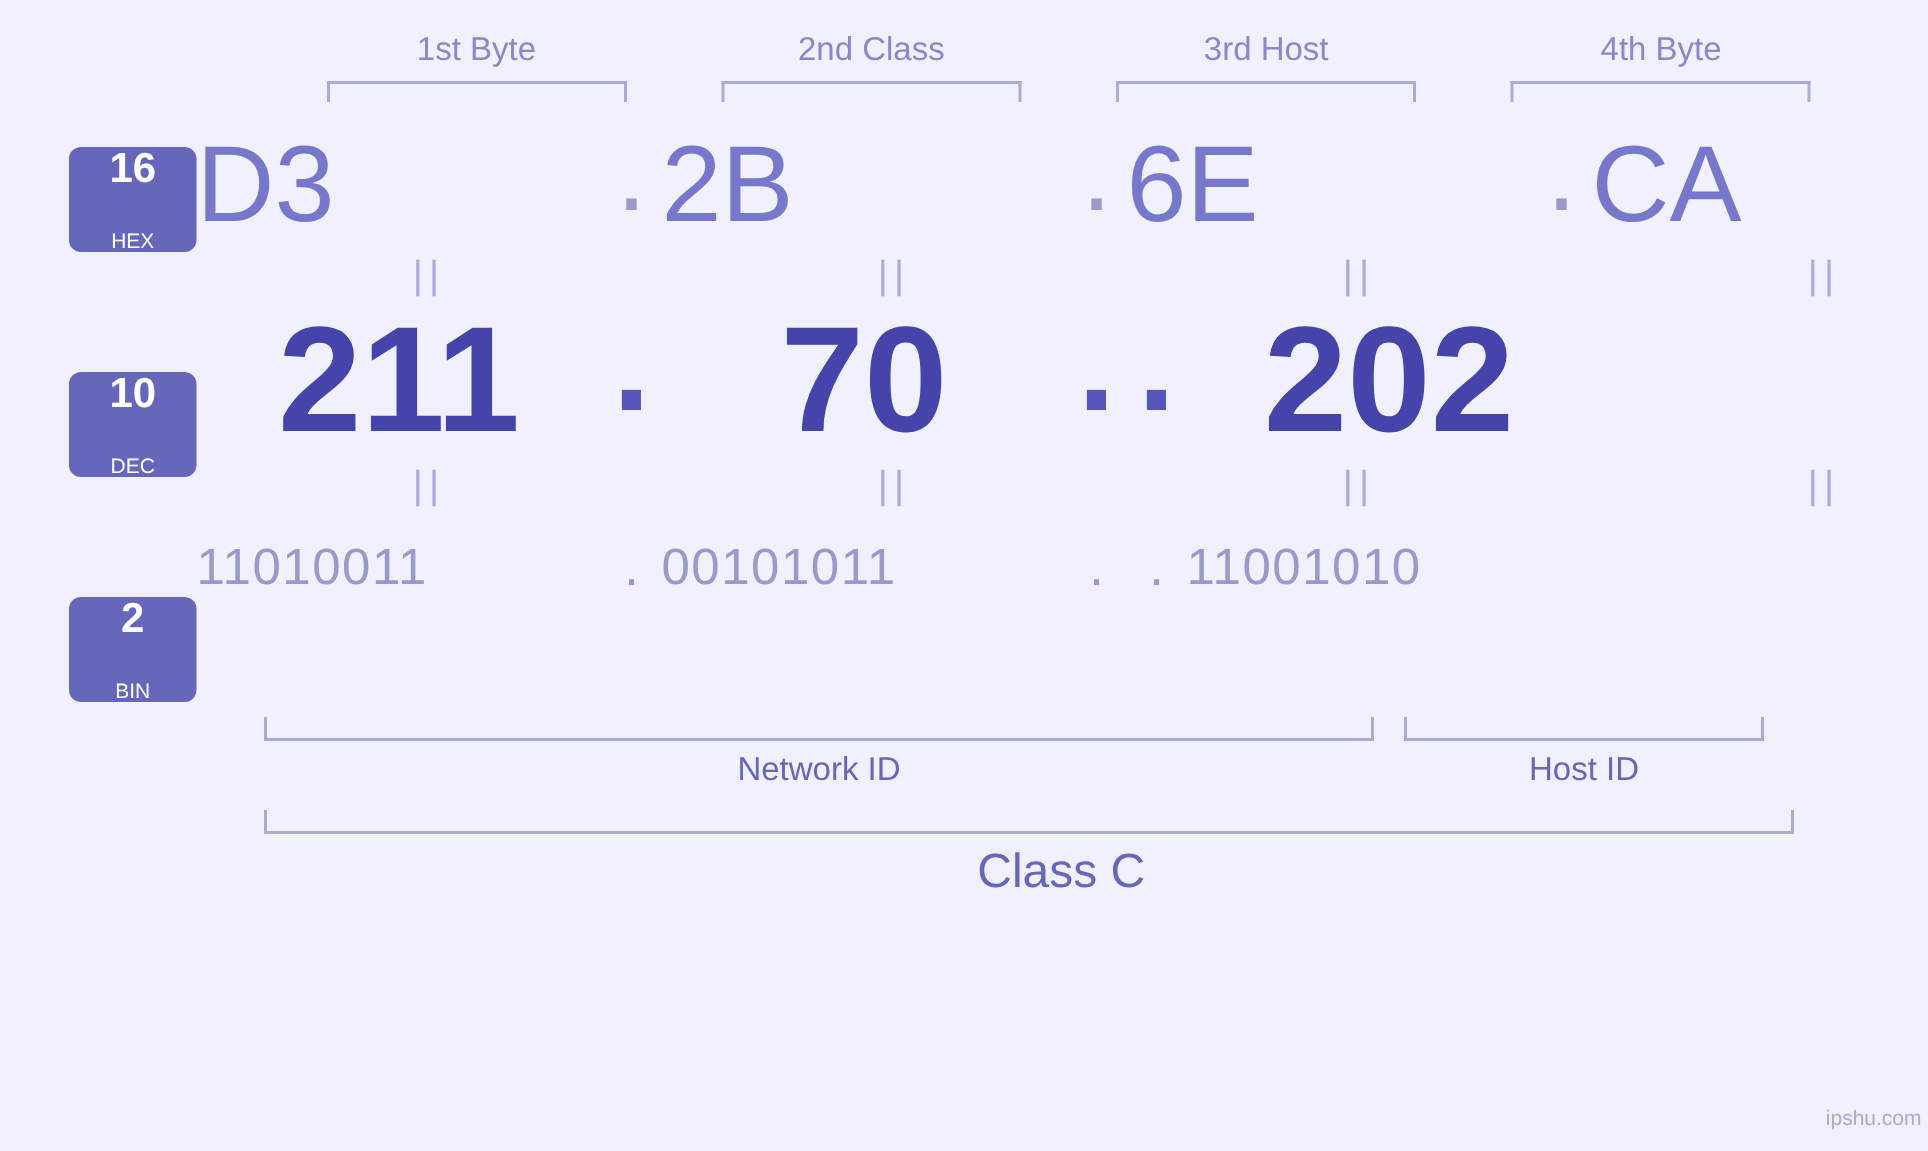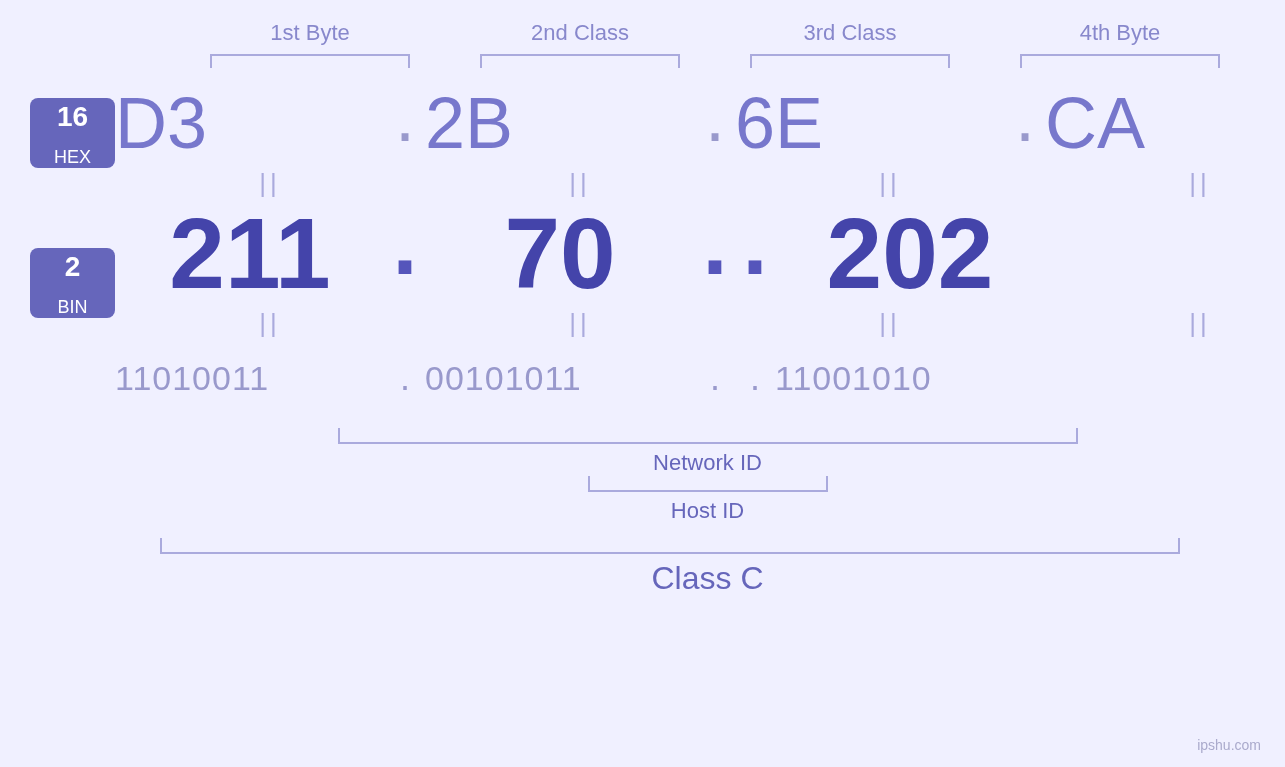--- a/index.html
+++ b/index.html
@@ -16,21 +16,21 @@
       overflow: hidden;
       position: relative;
     }
 
     .main-container {
       width: 100%;
       height: 100%;
       display: flex;
       flex-direction: column;
       position: relative;
-      padding: 20px 30px;
+      padding: 20px 46px;
     }
 
     
     .byte-headers {
       display: flex;
       justify-content: flex-end;
       padding-left: 140px;
       margin-bottom: 0px;
     }
 
@@ -75,31 +75,31 @@
 
     .base-badge {
       background: #6666bb;
       color: white;
       border-radius: 8px;
       width: 85px;
       height: 70px;
       display: flex;
       flex-direction: column;
       align-items: center;
-      justify-content: flex-end;
+      justify-content: space-between;
     }
 
     .base-number {
       font-size: 28px;
       font-weight: bold;
       line-height: 1;
     }
 
     .base-label {
-      font-size: 18px;
+      font-size: 14px;
       margin-top: 16px;
     }
 
     .data-col {
       flex: 1;
       display: flex;
       flex-direction: column;
     }
 
     .row-hex {
@@ -191,21 +191,20 @@
     
     .bottom-area {
       margin-top: 10px;
       padding-left: 130px;
       display: flex;
       flex-direction: column;
     }
 
     .bracket-labels-row {
       display: flex;
-      flex-direction: column;
     }
 
     .network-bracket-container {
       display: flex;
       flex-direction: column;
       align-items: center;
     }
 
     .network-bracket {
       width: 740px;
@@ -262,55 +261,59 @@
     .class-label {
       color: #6666bb;
       font-size: 32px;
       text-align: center;
       margin-top: 6px;
     }
 
     .watermark {
       position: absolute;
       bottom: 14px;
-      right: 24px;
+      right: 4px;
       color: #aaaacc;
       font-size: 14px;
     }
   </style>
 </head>
 <body>
 
 <div class="main-container">
 
   <div class="byte-headers">
     <div class="byte-col">
       <span class="byte-label">1st Byte</span>
       <div class="byte-bracket-top"></div>
     </div>
     <div class="byte-col">
       <span class="byte-label">2nd Class</span>
       <div class="byte-bracket-top"></div>
     </div>
     <div class="byte-col">
-      <span class="byte-label">3rd Class</span>
+      <span class="byte-label">3rd Host</span>
       <div class="byte-bracket-top"></div>
     </div>
     <div class="byte-col">
       <span class="byte-label">4th Byte</span>
       <div class="byte-bracket-top"></div>
     </div>
   </div>
 
   <div class="content-area">
 
     <div class="label-col">
       <div class="base-badge">
         <span class="base-number">16</span>
         <span class="base-label">HEX</span>
+      </div>
+      <div class="base-badge">
+        <span class="base-number">10</span>
+        <span class="base-label">DEC</span>
       </div>
       <div class="base-badge">
         <span class="base-number">2</span>
         <span class="base-label">BIN</span>
       </div>
     </div>
 
     <div class="data-col">
 
       <div class="row-hex">

